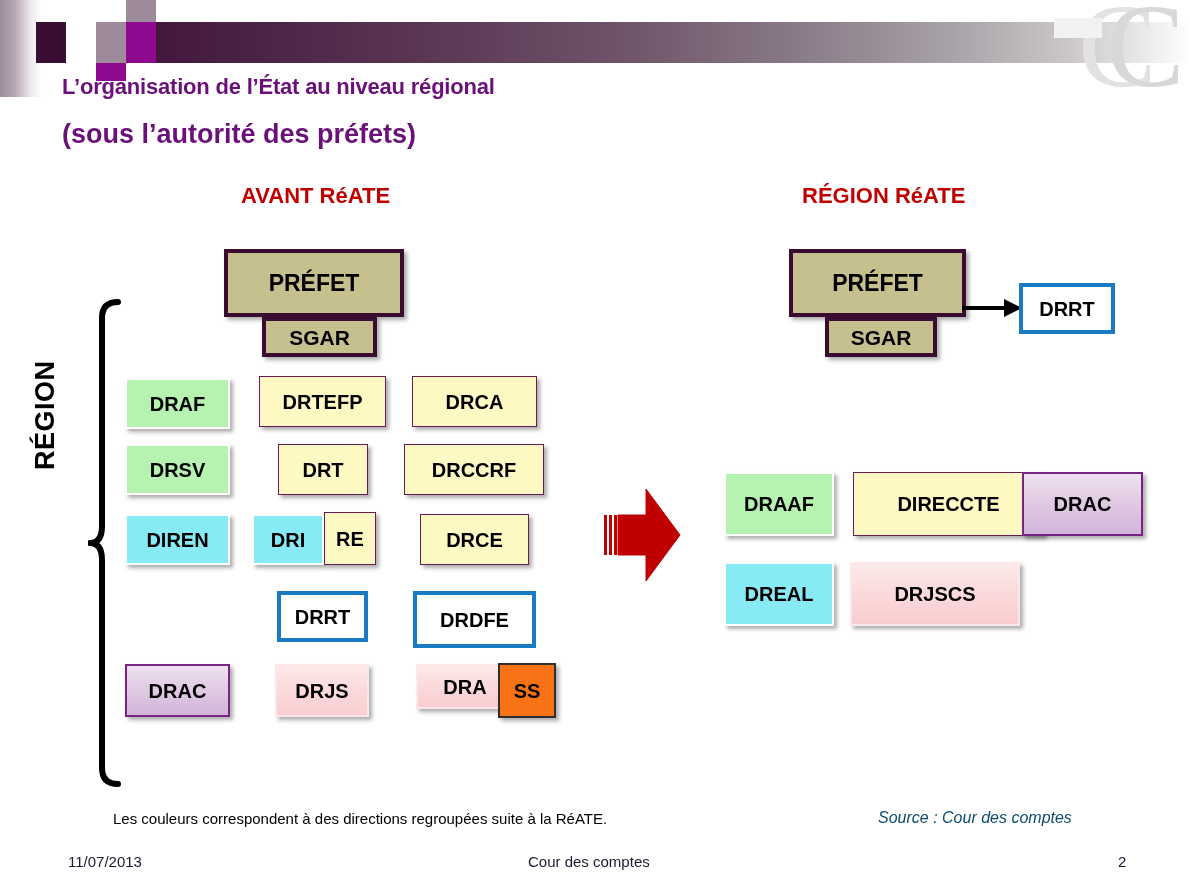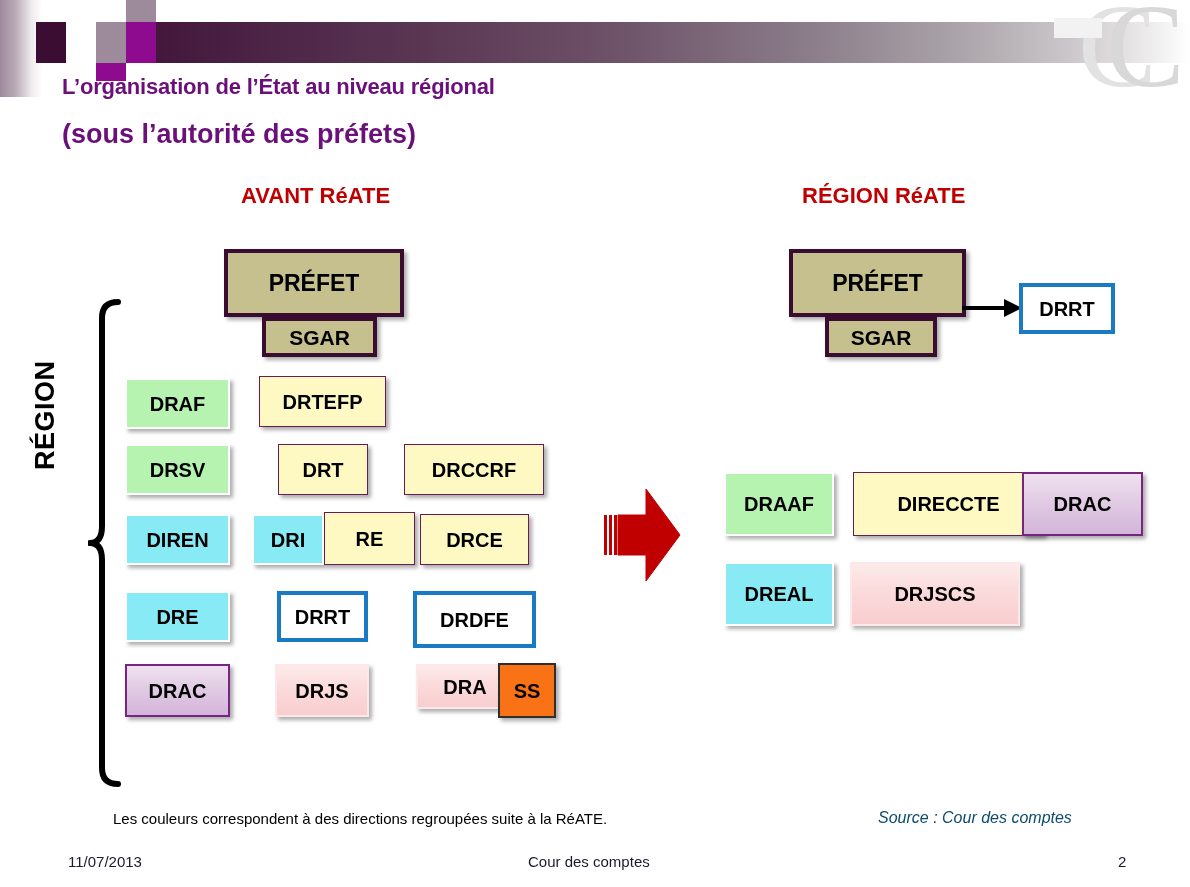--- a/index.html
+++ b/index.html
@@ -145,30 +145,30 @@
   <svg class="brace" viewBox="0 0 34 490" preserveAspectRatio="none">
     <path d="M30 4 Q14 4 14 20 L14 228 Q14 245 2 245 Q14 245 14 262 L14 470 Q14 486 30 486" fill="none" stroke="#000000" stroke-width="6" stroke-linecap="round" stroke-linejoin="round"></path>
   </svg>
 
   <div class="box b-prefet shadow" style="left:224px;top:249px;width:180px;height:68px;">PRÉFET</div>
   <div class="box b-sgar shadow" style="left:262px;top:317px;width:115px;height:40px;">SGAR</div>
 
   <div class="box b-green shadow" style="left:125px;top:378px;width:105px;height:51px;">DRAF</div>
   <div class="box b-green shadow" style="left:125px;top:444px;width:105px;height:51px;">DRSV</div>
   <div class="box b-cyan shadow" style="left:125px;top:514px;width:105px;height:51px;">DIREN</div>
-  <div class="box b-cyan shadow" style="left:125px;top:591px;width:105px;height:51px;">DRE</div>
   <div class="box b-purple shadow" style="left:125px;top:664px;width:105px;height:53px;">DRAC</div>
 
   <div class="box b-orange shadow" style="left:259px;top:376px;width:127px;height:51px;">DRTEFP</div>
   <div class="box b-orange shadow" style="left:278px;top:444px;width:90px;height:51px;">DRT</div>
   <div class="box b-cyan shadow" style="left:252px;top:514px;width:72px;height:51px;">DRI</div>
-  <div class="box b-orange shadow" style="left:324px;top:512px;width:91px;height:53px;text-align:center;">RE</div>
+  <div class="box b-orange shadow" style="left:324px;top:512px;width:52px;height:53px;text-align:center;">RE</div>
   <div class="box b-white-blue" style="left:277px;top:591px;width:91px;height:51px;">DRRT</div>
   <div class="box b-pink shadow" style="left:275px;top:664px;width:94px;height:53px;">DRJS</div>
 
+  <div class="box b-orange shadow" style="left:412px;top:376px;width:125px;height:51px;">DRCA</div>
   <div class="box b-orange shadow" style="left:404px;top:444px;width:140px;height:51px;">DRCCRF</div>
   <div class="box b-orange shadow" style="left:420px;top:514px;width:109px;height:51px;">DRCE</div>
   <div class="box b-white-blue" style="left:413px;top:591px;width:123px;height:57px;">DRDFE</div>
   <div class="box b-pink shadow" style="left:416px;top:664px;width:98px;height:45px;">DRA</div>
   <div class="box b-khaki shadow" style="left:498px;top:663px;width:58px;height:55px;">SS</div>
 
   <div class="box b-prefet shadow" style="left:789px;top:249px;width:177px;height:68px;">PRÉFET</div>
   <div class="box b-sgar shadow" style="left:825px;top:317px;width:112px;height:40px;">SGAR</div>
 
   <svg class="sm-arrow" viewBox="0 0 60 26">

